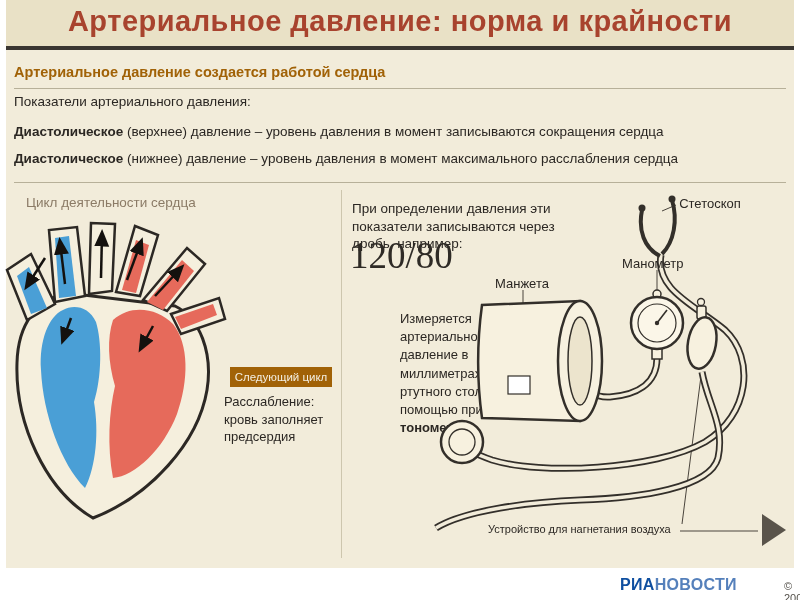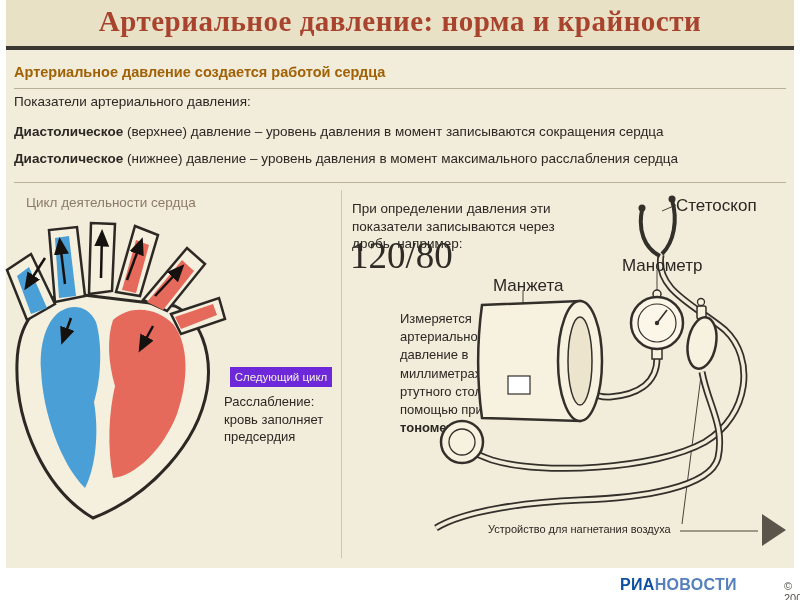--- a/index.html
+++ b/index.html
@@ -6,42 +6,42 @@
   body{
     width:800px;height:600px;position:relative;overflow:hidden;
     background:#ffffff;
     font-family:"Liberation Sans",sans-serif;color:#2b2723;
   }
   .abs{position:absolute;}
   .slide-bg{left:6px;right:6px;top:0;bottom:0;background:#f2ecda;}
   .header-bg{left:6px;right:6px;top:0;height:46px;background:#e9e1c6;}
   .title{
     left:6px;right:6px;top:5px;text-align:center;
-    font-family:Liberation Serif, serif;font-weight:bold;font-size:29px;
+    font-family:Liberation Sans, sans-serif;font-weight:bold;font-size:29px;
     color:#a8432e;letter-spacing:.5px;white-space:nowrap;
   }
   .dark-rule{left:6px;right:6px;top:46px;height:4px;background:#3a3631;}
   .thin-rule{left:14px;right:14px;height:1px;background:#b7b099;}
   .v-rule{left:341px;top:190px;width:1px;height:368px;background:#cdc6ae;}
   .h2{left:14px;top:64px;font-size:14.5px;font-weight:bold;color:#a16207;}
   .line{left:14px;font-size:13.5px;}
   .b{font-weight:bold;}
   .cycle-head{left:26px;top:195px;font-size:13.5px;color:#8b7b66;}
   .stage-label{
     left:230px;top:367px;width:102px;height:20px;line-height:20px;
-    background:#6d28d9;color:#f4efe2;font-size:11.5px;text-align:center;
+    background:#a16207;color:#f4efe2;font-size:11.5px;text-align:center;
   }
   .stage-caption{left:224px;top:393px;width:112px;font-size:13px;line-height:1.35;}
   .frac-intro{left:352px;top:200px;width:214px;font-size:13.5px;line-height:1.3;}
   .frac-value{
     left:350px;top:234px;font-family:"Liberation Serif",serif;
     font-size:37px;color:#2f2b26;
   }
   .measure{left:352px;top:310px;width:118px;font-size:13px;line-height:1.4;margin-left:48px;}
-  .dev-label{font-size:17px;color:#2b2723;text-align:right;}
+  .dev-label{font-size:13px;color:#2b2723;text-align:center;}
   .pump-label{left:488px;top:523px;font-size:11px;white-space:nowrap;}
   .nav-arrow{
     left:762px;top:514px;width:0;height:0;
     border-top:16px solid transparent;border-bottom:16px solid transparent;
     border-left:24px solid #5a544b;cursor:pointer;
   }
   .footer-bg{left:6px;right:6px;bottom:0;height:32px;background:#ffffff;}
   .brand{left:620px;top:576px;font-size:16px;font-weight:bold;letter-spacing:.3px;}
   .brand .p1{color:#0f4fa0;text-align:right;}
   .brand .p2{color:#5580bb;}

